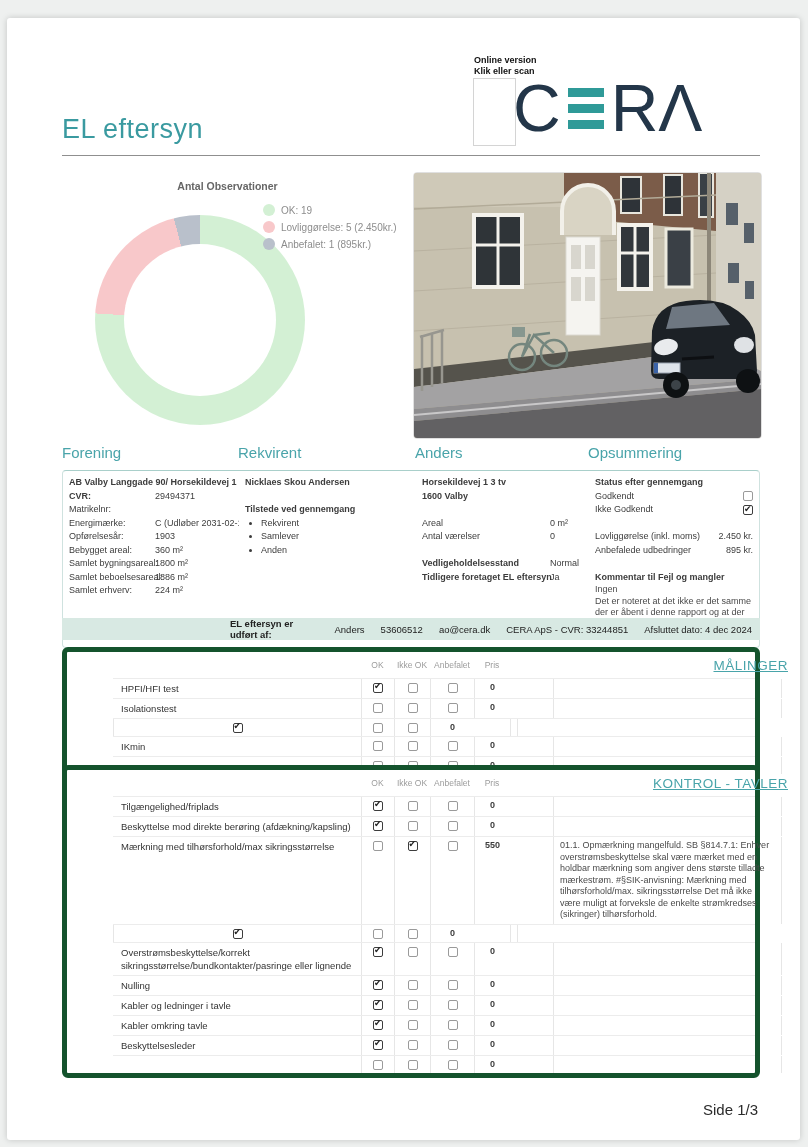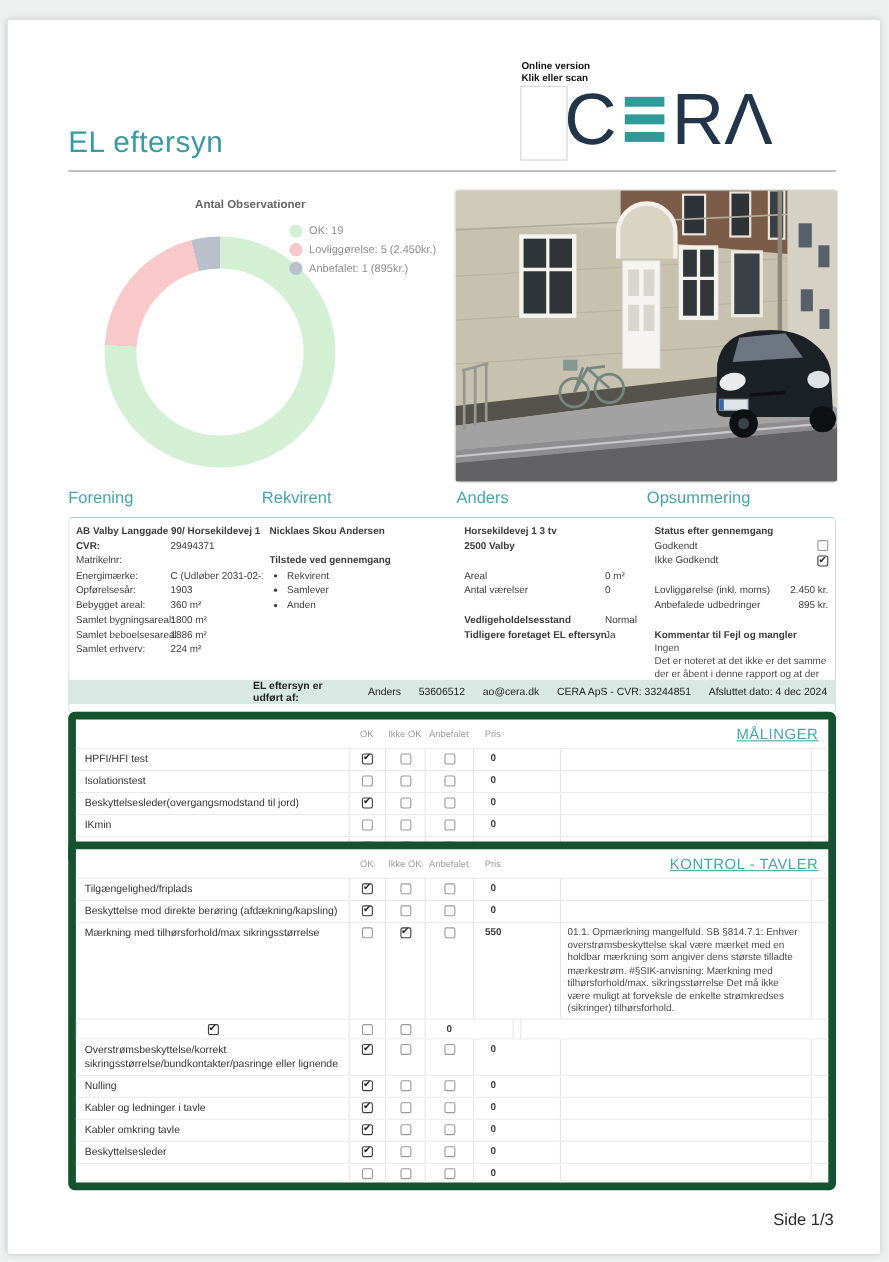--- a/index.html
+++ b/index.html
@@ -66,22 +66,22 @@
   .cb.checked::after{content:"\2714";position:absolute;left:0px;top:-3px;font-size:9px;
     color:#222;font-weight:bold;}
   
   .performed-bar{position:absolute;left:55px;top:600px;width:698px;height:22px;
     background:var(--bar-bg,#d8e9e3);display:flex;align-items:center;font-size:9.5px;
     color:#222;box-sizing:border-box;padding:0 8px 0 168px;}
   .performed-bar .pb-label{font-weight:bold;margin-right:12px;}
   .performed-bar .pb-item{margin-right:16px;white-space:nowrap;}
   .performed-bar .pb-date{margin-left:auto;white-space:nowrap;}
   
-  .rt{position:absolute;left:55px;width:698px;border:7px solid #14532d;border-radius:6px;
-    box-sizing:border-box;background:#fff;}
+  .rt{position:absolute;left:55px;width:698px;border:5px solid #14532d;border-radius:6px;
+    box-sizing:border-box;background:#fff;padding-left:46px;}
   .rt-header{display:grid;grid-template-columns:248px 33px 36px 44px 36px 271px 15px;
     align-items:center;height:26px;}
   .rt-colhead{font-size:8.5px;color:#9c9c9c;text-align:center;}
   .rt-title{grid-column:6 / span 2;justify-self:end;padding-right:8px;font-size:13.5px;
     color:#49a4aa;text-decoration:underline;letter-spacing:.5px;cursor:pointer;}
   .rt-row{display:grid;grid-template-columns:248px 33px 36px 44px 36px 271px 15px;
     border-top:1px solid #ececec;min-height:17px;}
   .rt-row .c{padding:3px 4px;display:flex;align-items:flex-start;box-sizing:border-box;}
   .rt-row .c.label{font-size:9.5px;color:#333;padding-left:8px;white-space:pre-line;line-height:13px;}
   .rt-row .c.cbx{justify-content:center;border-left:1px solid #e6e6e6;padding-top:4px;}
@@ -223,21 +223,21 @@
       <div class="spacer"></div>
       <div class="full-bold">Tilstede ved gennemgang</div>
       <ul class="bullets" id="rekvirent-bullets">
           <li>Rekvirent</li>
           <li>Samlever</li>
           <li>Anden</li>
         </ul>
     </div>
     <div class="info-col">
       <div class="full-bold">Horsekildevej 1 3 tv</div>
-      <div class="full-bold">2500 Valby</div>
+      <div class="full-bold">1600 Valby</div>
       <div class="spacer"></div>
       <div id="boligen-rows">
           <div class="kv2"><span class="k">Areal</span><span class="v">0 m²</span></div>
           <div class="kv2"><span class="k">Antal værelser</span><span class="v">0</span></div>
         </div>
       <div class="spacer"></div>
       <div id="boligen-rows2">
           <div class="kv2 b"><span class="k">Vedligeholdelsesstand</span><span class="v">Normal</span></div>
           <div class="kv2 b"><span class="k">Tidligere foretaget EL eftersyn</span><span class="v">Ja</span></div>
         </div>
@@ -316,21 +316,20 @@
           <span class="cb"></span>
         </div>
         <div class="c cbx">
           <span class="cb"></span>
         </div>
         <div class="c pris">0</div>
         <div class="c cmt comment-text"></div>
         <div class="c endc"></div>
       </div>
       <div class="rt-row">
-        <div class="c label">Beskyttelsesleder(overgangsmodstand til jord)</div>
         <div class="c cbx">
           <span class="cb checked"></span>
         </div>
         <div class="c cbx">
           <span class="cb"></span>
         </div>
         <div class="c cbx">
           <span class="cb"></span>
         </div>
         <div class="c pris">0</div>

